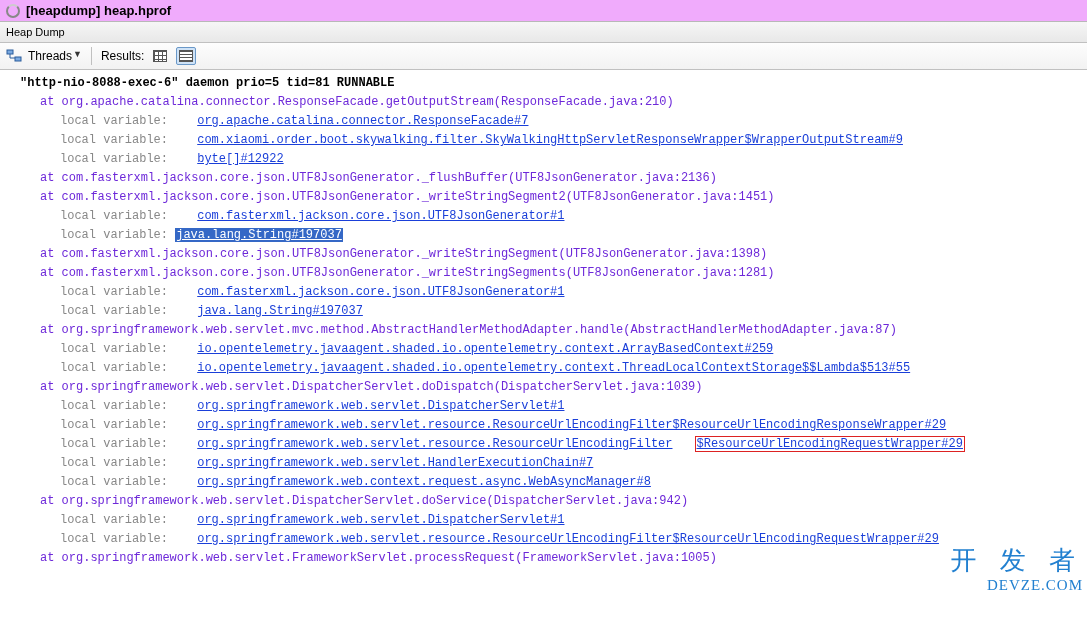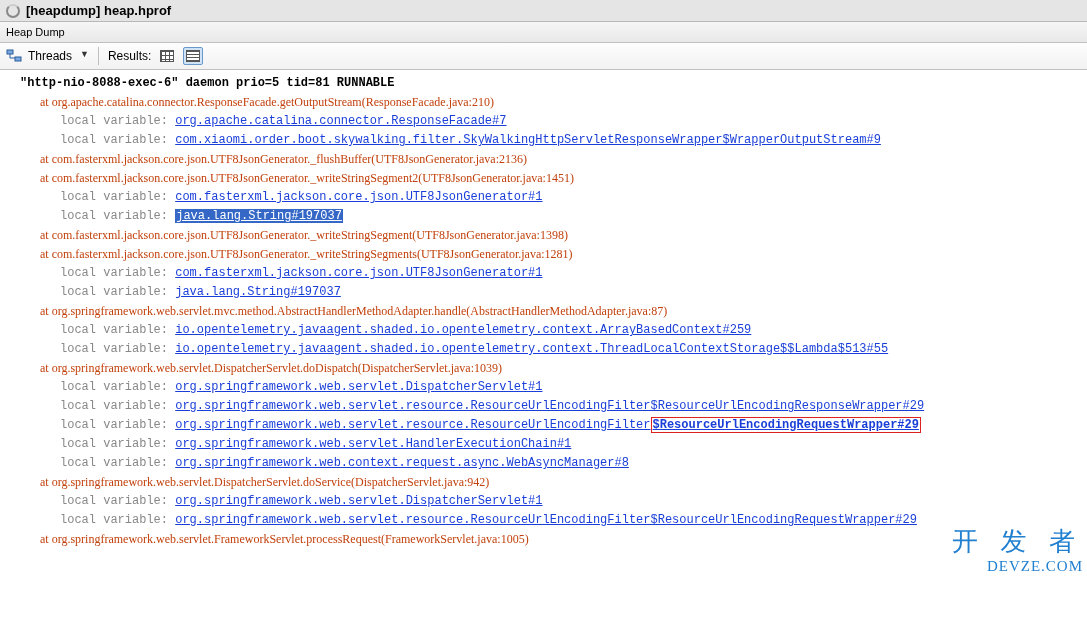--- a/index.html
+++ b/index.html
@@ -10,21 +10,21 @@
       background: #fff;
       color: #000;
       width: 1087px;
     }
     .titlebar {
       display: flex;
       align-items: center;
       gap: 6px;
       padding: 3px 6px;
       border-bottom: 1px solid #b8b8b8;
-      background: #e5e5e5;
+      background: #f0abfc;
     }
     .title-icon {
       calc: 14px;
       width: 14px;
       height: 14px;
       border: 2px solid #888;
       border-radius: 50%;
       border-top-color: #ccc;
       display: inline-block;
     }
@@ -47,21 +47,21 @@
       display: inline-flex;
       width: 16px;
       height: 16px;
       align-items: center;
       justify-content: center;
     }
     .tree-icon svg { width:16px; height:16px; }
     .dropdown {
       display: inline-flex;
       align-items: flex-start;
-      gap: 8px;
+      gap: 1px;
       font-size: 12px;
     }
     .caret-down {
       font-size: 9px;
       color: #333;
     }
     .vsep {
       width: 1px;
       height: 18px;
       background: #c0c0c0;
@@ -94,35 +94,35 @@
     }
     .content {
       padding: 4px 10px 30px 10px;
       font-family: Consolas, "Courier New", monospace;
       font-size: 12px;
       line-height: 19px;
       white-space: nowrap;
       position: relative;
     }
     .thread-line { font-weight: bold; padding-left: 10px; }
-    .at-line { padding-left: 30px; color: #c2410c; font-family: Liberation Serif, serif; }
+    .at-line { padding-left: 30px; color: #6d28d9; }
     .lv-line { padding-left: 50px; }
     .lv-label { color: #888; font-family: Liberation Mono, monospace; }
-    .link { color: #1a3fd9; text-decoration: underline; cursor:pointer; }
+    .link { color: #1a3fd9; text-decoration: underline; cursor:pointer;margin-left:22px; }
     .selected { background:#3568c6; color:#fff; text-decoration: underline; padding:0 1px;}
-    .redbox { border:1px solid #d22; padding: 0 1px; font-weight: bold; }
+    .redbox { border:1px solid #d22; padding: 0 1px; }
     .watermark {
       position: absolute;
       right: 4px;
       bottom: 4px;
       text-align: right;
       line-height:1.2;
       pointer-events:none;
     }
-    .wm-cn { color:#2280d0; font-size:26px; font-family:Liberation Serif, serif; letter-spacing:8px; white-space:nowrap;}
+    .wm-cn { color:#2280d0; font-size:26px; font-family:Liberation Sans, sans-serif; letter-spacing:8px; white-space:nowrap;}
     .wm-en { color:#2280d0; font-size:15px; font-family:Liberation Serif, serif; letter-spacing:1px;}
   </style>
 </head>
 <body>
 
 <div class="titlebar">
   <span class="title-icon"></span>
   <span class="title-text">
     <span>[heapdump]</span> <span>heap.hprof</span>
   </span>
@@ -151,36 +151,37 @@
       <span class="list-icon"></span>
     </span>
 </div>
 
 <div class="content">
   <div class="thread-line">"http-nio-8088-exec-6" daemon prio=5 tid=81 RUNNABLE</div>
   <div id="frames">
       <div class="at-line">at org.apache.catalina.connector.ResponseFacade.getOutputStream(ResponseFacade.java:210)</div>
       <div class="lv-line"><span class="lv-label">local variable: </span><span class="link">org.apache.catalina.connector.ResponseFacade#7</span></div>
       <div class="lv-line"><span class="lv-label">local variable: </span><span class="link">com.xiaomi.order.boot.skywalking.filter.SkyWalkingHttpServletResponseWrapper$WrapperOutputStream#9</span></div>
+      <div class="lv-line"><span class="lv-label">local variable: </span><span class="link">byte[]#12922</span></div>
       <div class="at-line">at com.fasterxml.jackson.core.json.UTF8JsonGenerator._flushBuffer(UTF8JsonGenerator.java:2136)</div>
       <div class="at-line">at com.fasterxml.jackson.core.json.UTF8JsonGenerator._writeStringSegment2(UTF8JsonGenerator.java:1451)</div>
       <div class="lv-line"><span class="lv-label">local variable: </span><span class="link">com.fasterxml.jackson.core.json.UTF8JsonGenerator#1</span></div>
       <div class="lv-line"><span class="lv-label">local variable: </span><span class="selected">java.lang.String#197037</span></div>
       <div class="at-line">at com.fasterxml.jackson.core.json.UTF8JsonGenerator._writeStringSegment(UTF8JsonGenerator.java:1398)</div>
       <div class="at-line">at com.fasterxml.jackson.core.json.UTF8JsonGenerator._writeStringSegments(UTF8JsonGenerator.java:1281)</div>
       <div class="lv-line"><span class="lv-label">local variable: </span><span class="link">com.fasterxml.jackson.core.json.UTF8JsonGenerator#1</span></div>
       <div class="lv-line"><span class="lv-label">local variable: </span><span class="link">java.lang.String#197037</span></div>
       <div class="at-line">at org.springframework.web.servlet.mvc.method.AbstractHandlerMethodAdapter.handle(AbstractHandlerMethodAdapter.java:87)</div>
       <div class="lv-line"><span class="lv-label">local variable: </span><span class="link">io.opentelemetry.javaagent.shaded.io.opentelemetry.context.ArrayBasedContext#259</span></div>
       <div class="lv-line"><span class="lv-label">local variable: </span><span class="link">io.opentelemetry.javaagent.shaded.io.opentelemetry.context.ThreadLocalContextStorage$$Lambda$513#55</span></div>
       <div class="at-line">at org.springframework.web.servlet.DispatcherServlet.doDispatch(DispatcherServlet.java:1039)</div>
       <div class="lv-line"><span class="lv-label">local variable: </span><span class="link">org.springframework.web.servlet.DispatcherServlet#1</span></div>
       <div class="lv-line"><span class="lv-label">local variable: </span><span class="link">org.springframework.web.servlet.resource.ResourceUrlEncodingFilter$ResourceUrlEncodingResponseWrapper#29</span></div>
       <div class="lv-line"><span class="lv-label">local variable: </span><span class="link">org.springframework.web.servlet.resource.ResourceUrlEncodingFilter</span><span class="link redbox">$ResourceUrlEncodingRequestWrapper#29</span></div>
-      <div class="lv-line"><span class="lv-label">local variable: </span><span class="link">org.springframework.web.servlet.HandlerExecutionChain#1</span></div>
+      <div class="lv-line"><span class="lv-label">local variable: </span><span class="link">org.springframework.web.servlet.HandlerExecutionChain#7</span></div>
       <div class="lv-line"><span class="lv-label">local variable: </span><span class="link">org.springframework.web.context.request.async.WebAsyncManager#8</span></div>
       <div class="at-line">at org.springframework.web.servlet.DispatcherServlet.doService(DispatcherServlet.java:942)</div>
       <div class="lv-line"><span class="lv-label">local variable: </span><span class="link">org.springframework.web.servlet.DispatcherServlet#1</span></div>
       <div class="lv-line"><span class="lv-label">local variable: </span><span class="link">org.springframework.web.servlet.resource.ResourceUrlEncodingFilter$ResourceUrlEncodingRequestWrapper#29</span></div>
       <div class="at-line">at org.springframework.web.servlet.FrameworkServlet.processRequest(FrameworkServlet.java:1005)</div>
     </div>
   <div class="watermark">
     <div class="wm-cn">开 发 者</div>
     <div class="wm-en">DEVZE.COM</div>
   </div>

